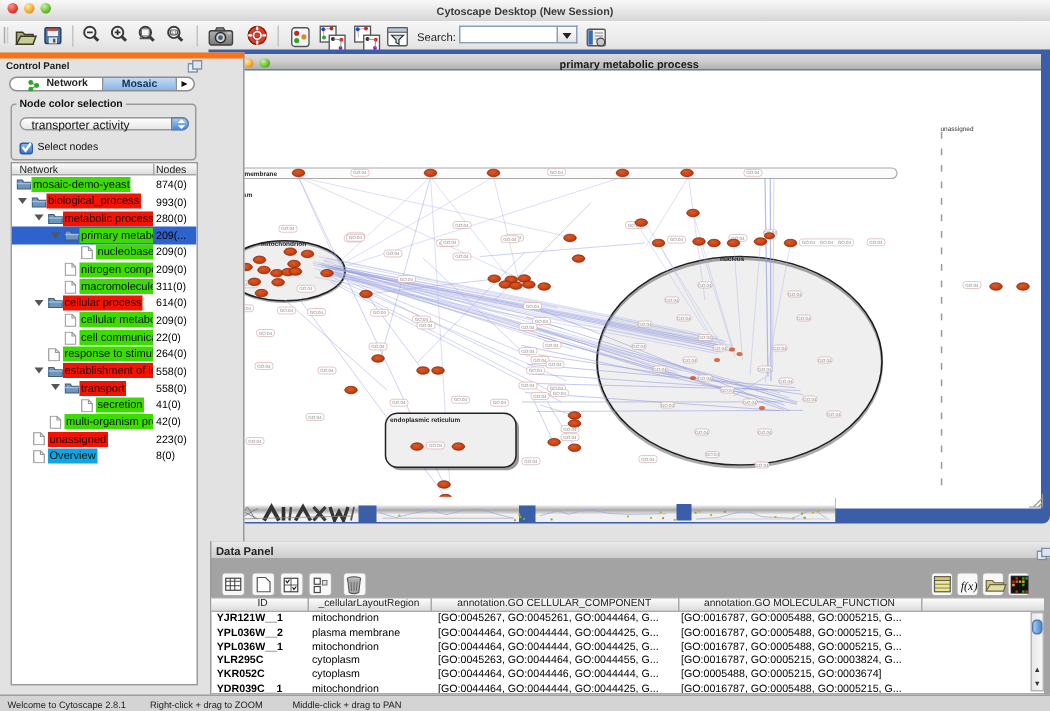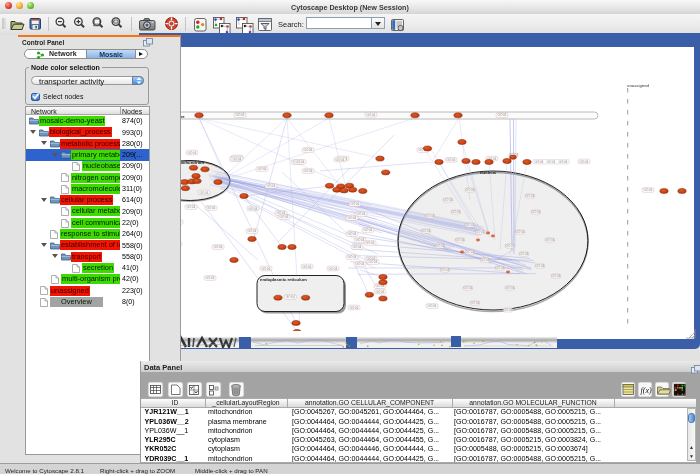--- a/index.html
+++ b/index.html
@@ -17,21 +17,21 @@
 #toolbar { position:absolute; left:0; top:14px; width:700px; height:21px;
   background:linear-gradient(#f5f5f5,#ebebeb 60%,#dedede); }
 #searchlbl { position:absolute; left:278px; top:6px; font-size:7.5px; color:#222;text-align:center; }
 #searchbox { position:absolute; left:306px; top:3px; width:66px; height:12px;
   background:#fff; border:1px solid #8aa0b5; }
 #searchdrop { position:absolute; left:372px; top:3px; width:13px; height:12px;
   background:linear-gradient(#fdfdfd,#e4e4e4); border:1px solid #8aa0b5; border-left:none; }
 #searchdrop:after { content:""; position:absolute; left:3px; top:4px;
   border-left:3px solid transparent; border-right:3px solid transparent; border-top:4px solid #222; }
 
-#cp { position:absolute; left:18px; top:35px; width:163px; height:428px; background:#e2e2e2; border-top:2px solid #f97316; border-right:1px solid #9a9a9a; }
+#cp { position:absolute; left:0; top:35px; width:163px; height:428px; background:#e2e2e2; border-top:4px solid #f97316; border-right:1px solid #9a9a9a; }
 #cptitle { position:absolute; left:4px; top:2px; font-size:6.5px; font-weight:bold; color:#222; }
 
 #cptabs { position:absolute; left:6px; top:12px; width:124px; height:10px;
   background:#fff; border:1px solid #8e8e8e; border-radius:5px; }
 #tabnet { position:absolute; left:12px; top:0px; width:50px; height:8px; font-size:7px; font-weight:bold;
   color:#222; line-height:8.5px; }
 #tabmos { position:absolute; left:61px; top:0px; width:50px; height:8px;
   background:linear-gradient(#c2daf4,#8ab6e8); border-left:1px solid #8e8e8e; border-right:1px solid #8e8e8e;
   font-size:7px; font-weight:bold; color:#0f2f57; text-align:center; line-height:9px; }
 #tabarr { position:absolute; left:114px; top:1.5px; width:0; height:0;
@@ -191,20 +191,26 @@
       <line x1="3" y1="4" x2="3" y2="15" stroke="#aaa" stroke-width="1"></line>
       <line x1="5" y1="4" x2="5" y2="15" stroke="#ccc" stroke-width="1"></line>
     </svg>
     <span id="searchlbl">Search:</span>
     <div id="searchbox"></div>
     <div id="searchdrop"></div>
   </div>
 
   <div id="desktop">
     <div id="bluewin"></div>
+    <div id="wintitle">
+      <div class="tl" style="left:6px;top:2.5px;width:6.5px;height:6.5px;background:radial-gradient(circle at 35% 30%, #ff9a90, #e33a2e 60%, #9c1b10);"></div>
+      <div class="tl" style="left:17px;top:2.5px;width:6.5px;height:6.5px;background:radial-gradient(circle at 35% 30%, #ffe9a0, #f0a72e 60%, #b06e10);"></div>
+      <div class="tl" style="left:28px;top:2.5px;width:6.5px;height:6.5px;background:radial-gradient(circle at 35% 30%, #c9f4a0, #66bd2e 60%, #2e7a10);"></div>
+      <div id="wintitletext">primary metabolic process</div>
+    </div>
     <div id="canvas">
       <svg width="549" height="285" style="position:absolute;left:0;top:0" viewBox="0 0 549 285">
         <defs>
 <radialGradient id="rg" cx="42%" cy="38%" r="75%">
  <stop offset="0%" stop-color="#dd5a24"></stop>
             <stop offset="60%" stop-color="#c64114"></stop>
             <stop offset="100%" stop-color="#a82e06"></stop>
 </radialGradient>
 </defs>
         <rect x="1.0" y="65.0" width="452" height="7" rx="3.5" fill="#fbfbfb" stroke="#aaa" stroke-width="0.8"></rect>
@@ -894,21 +900,21 @@
 <svg class="abs" style="left:14.0px;top:179.3px" width="8" height="9">
         <path d="M0.5 0.5 L5 0.5 L7.5 3 L7.5 8.5 L0.5 8.5 Z" fill="#fff" stroke="#999" stroke-width="0.8"></path>
         <path d="M5 0.5 L5 3 L7.5 3" fill="none" stroke="#999" stroke-width="0.8"></path>
       </svg>
       <div class="abs" style="left:24.0px;top:178.5px;height:10px;max-width:70.0px;overflow:hidden;background:#f21300;font-size:7.4px;line-height:10px;color:#330000;white-space:nowrap;padding:0 1px">unassigned</div>
       <div class="abs" style="left:96px;top:179.7px;font-size:7.1px;color:#000;white-space:nowrap">223(0)</div>
 <svg class="abs" style="left:14.0px;top:190.6px" width="8" height="9">
         <path d="M0.5 0.5 L5 0.5 L7.5 3 L7.5 8.5 L0.5 8.5 Z" fill="#fff" stroke="#999" stroke-width="0.8"></path>
         <path d="M5 0.5 L5 3 L7.5 3" fill="none" stroke="#999" stroke-width="0.8"></path>
       </svg>
-      <div class="abs" style="left:24.0px;top:189.8px;height:10px;max-width:70.0px;overflow:hidden;background:#a3a3a3;font-size:7.4px;line-height:10px;color:#041800;white-space:nowrap;padding:0 11px">Overview</div>
+      <div class="abs" style="left:24.0px;top:189.8px;height:10px;max-width:70.0px;overflow:hidden;background:#0ea5e9;font-size:7.4px;line-height:10px;color:#041800;white-space:nowrap;padding:0 1px">Overview</div>
       <div class="abs" style="left:96px;top:191.0px;font-size:7.1px;color:#000;white-space:nowrap">8(0)</div>
     </div>
   </div>
 
   <div id="dp">
     <div id="dptitle">
       <span class="t">Data Panel</span>
     </div>
     <svg id="dpdock" class="abs" style="left:550px;top:4px" width="10" height="9">
       <rect x="0.5" y="2.5" width="6" height="5.5" fill="#e8eef6" stroke="#7a8aa0" stroke-width="0.9"></rect>
@@ -978,21 +984,21 @@
       <div class="abs" style="left:311px;top:0;width:1px;height:9.5px;background:#aaa"></div>
       <div class="abs" style="left:473px;top:0;width:1px;height:9.5px;background:#aaa"></div>
       <div class="abs" style="left:3.5px;top:10.2px;font-size:7.1px;font-weight:bold;color:#000;white-space:nowrap">YJR121W__1</div>
       <div class="abs" style="left:67px;top:10.2px;font-size:7.1px;color:#000;white-space:nowrap">mitochondrion</div>
       <div class="abs" style="left:151px;top:10.2px;width:158px;font-size:7.1px;color:#000;white-space:nowrap;overflow:hidden">[GO:0045267, GO:0045261, GO:0044464, G...</div>
       <div class="abs" style="left:313px;top:10.2px;width:158px;font-size:7.1px;color:#000;white-space:nowrap;overflow:hidden">[GO:0016787, GO:0005488, GO:0005215, G...</div>
       <div class="abs" style="left:3.5px;top:19.5px;font-size:7.1px;font-weight:bold;color:#000;white-space:nowrap">YPL036W__2</div>
       <div class="abs" style="left:67px;top:19.5px;font-size:7.1px;color:#000;white-space:nowrap">plasma membrane</div>
       <div class="abs" style="left:151px;top:19.5px;width:158px;font-size:7.1px;color:#000;white-space:nowrap;overflow:hidden">[GO:0044464, GO:0044444, GO:0044425, G...</div>
       <div class="abs" style="left:313px;top:19.5px;width:158px;font-size:7.1px;color:#000;white-space:nowrap;overflow:hidden">[GO:0016787, GO:0005488, GO:0005215, G...</div>
-      <div class="abs" style="left:3.5px;top:28.8px;font-size:7.1px;font-weight:normal;color:#000;white-space:nowrap">YPL036W__1</div>
+      <div class="abs" style="left:3.5px;top:28.8px;font-size:7.1px;font-weight:bold;color:#000;white-space:nowrap">YPL036W__1</div>
       <div class="abs" style="left:67px;top:28.8px;font-size:7.1px;color:#000;white-space:nowrap">mitochondrion</div>
       <div class="abs" style="left:151px;top:28.8px;width:158px;font-size:7.1px;color:#000;white-space:nowrap;overflow:hidden">[GO:0044464, GO:0044444, GO:0044425, G...</div>
       <div class="abs" style="left:313px;top:28.8px;width:158px;font-size:7.1px;color:#000;white-space:nowrap;overflow:hidden">[GO:0016787, GO:0005488, GO:0005215, G...</div>
       <div class="abs" style="left:3.5px;top:38.1px;font-size:7.1px;font-weight:bold;color:#000;white-space:nowrap">YLR295C</div>
       <div class="abs" style="left:67px;top:38.1px;font-size:7.1px;color:#000;white-space:nowrap">cytoplasm</div>
       <div class="abs" style="left:151px;top:38.1px;width:158px;font-size:7.1px;color:#000;white-space:nowrap;overflow:hidden">[GO:0045263, GO:0044464, GO:0044455, G...</div>
       <div class="abs" style="left:313px;top:38.1px;width:158px;font-size:7.1px;color:#000;white-space:nowrap;overflow:hidden">[GO:0016787, GO:0005215, GO:0003824, G...</div>
       <div class="abs" style="left:3.5px;top:47.4px;font-size:7.1px;font-weight:bold;color:#000;white-space:nowrap">YKR052C</div>
       <div class="abs" style="left:67px;top:47.4px;font-size:7.1px;color:#000;white-space:nowrap">cytoplasm</div>
       <div class="abs" style="left:151px;top:47.4px;width:158px;font-size:7.1px;color:#000;white-space:nowrap;overflow:hidden">[GO:0044464, GO:0044446, GO:0044444, G...</div>

